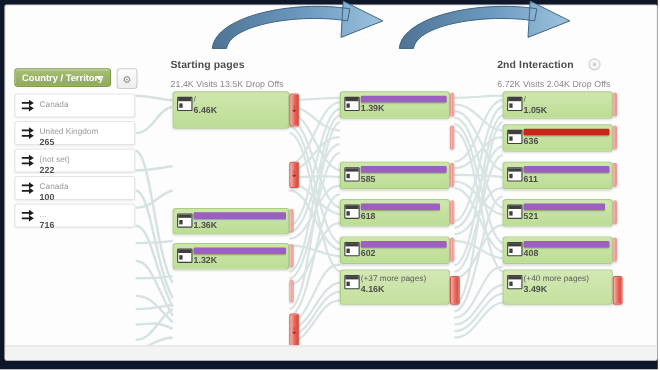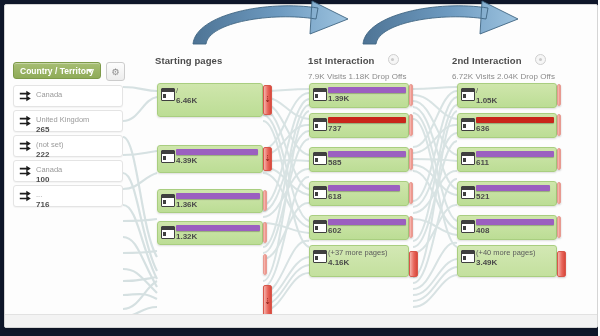--- a/index.html
+++ b/index.html
@@ -138,27 +138,23 @@
 </style>
 </head>
 <body>
 
 <div id="app">
 
   <div class="page">
 
     <div class="col-head" style="left:150px">
       <span class="ch-title">Starting pages</span>
-    </div>
-
-    <div class="col-head" style="left:303px">
-      <span class="ch-title">1st Interaction</span>
-      <span class="gear-dot"></span>
-      <div class="ch-sub">7.9K Visits 1.18K Drop Offs</div>
-    </div>
+      <div class="ch-sub">21.4K Visits 13.5K Drop Offs</div>
+    </div>
+
 
     <div class="col-head" style="left:447px">
       <span class="ch-title">2nd Interaction</span>
       <span class="gear-dot"></span>
       <div class="ch-sub">6.72K Visits 2.04K Drop Offs</div>
     </div>
 
     <div class="dim-select">
       <span>Country / Territory</span>
       <span class="dim-caret"></span>
@@ -292,25 +288,20 @@
 
       <div class="node" style="left:34px;top:2px;width:106px;height:34px">
         <span class="pg-icon"></span>
         <div class="n-label">/</div>
         <div class="n-val">6.46K</div>
       </div>
       <div class="dropoff" style="left:140px;top:4px;height:30px">
         <span class="do-arrow">⇣</span>
       </div>
 
-      <div class="node" style="left:34px;top:64px;width:106px;height:28px">
-        <span class="pg-icon"></span>
-        <span class="redact purple" style="width:82px"></span>
-        <div class="n-val">4.39K</div>
-      </div>
       <div class="dropoff" style="left:140px;top:66px;height:24px">
         <span class="do-arrow">⇣</span>
       </div>
 
       <div class="node" style="left:34px;top:108px;width:106px;height:24px">
         <span class="pg-icon"></span>
         <span class="redact purple" style="width:84px"></span>
         <div class="n-val">1.36K</div>
       </div>
       <div class="dropoff thin" style="left:140px;top:109px;height:21px"></div>
@@ -328,25 +319,20 @@
         <span class="do-arrow">⇣</span>
       </div>
 
       <div class="node" style="left:186px;top:2px;width:100px;height:25px">
         <span class="pg-icon"></span>
         <span class="redact purple" style="width:78px"></span>
         <div class="n-val">1.39K</div>
       </div>
       <div class="dropoff thin" style="left:286px;top:3px;height:22px"></div>
 
-      <div class="node" style="left:186px;top:32px;width:100px;height:25px">
-        <span class="pg-icon"></span>
-        <span class="redact red" style="width:78px"></span>
-        <div class="n-val">737</div>
-      </div>
       <div class="dropoff thin" style="left:286px;top:33px;height:22px"></div>
 
       <div class="node" style="left:186px;top:66px;width:100px;height:25px">
         <span class="pg-icon"></span>
         <span class="redact purple" style="width:78px"></span>
         <div class="n-val">585</div>
       </div>
       <div class="dropoff thin" style="left:286px;top:67px;height:22px"></div>
 
       <div class="node" style="left:186px;top:100px;width:100px;height:25px">

